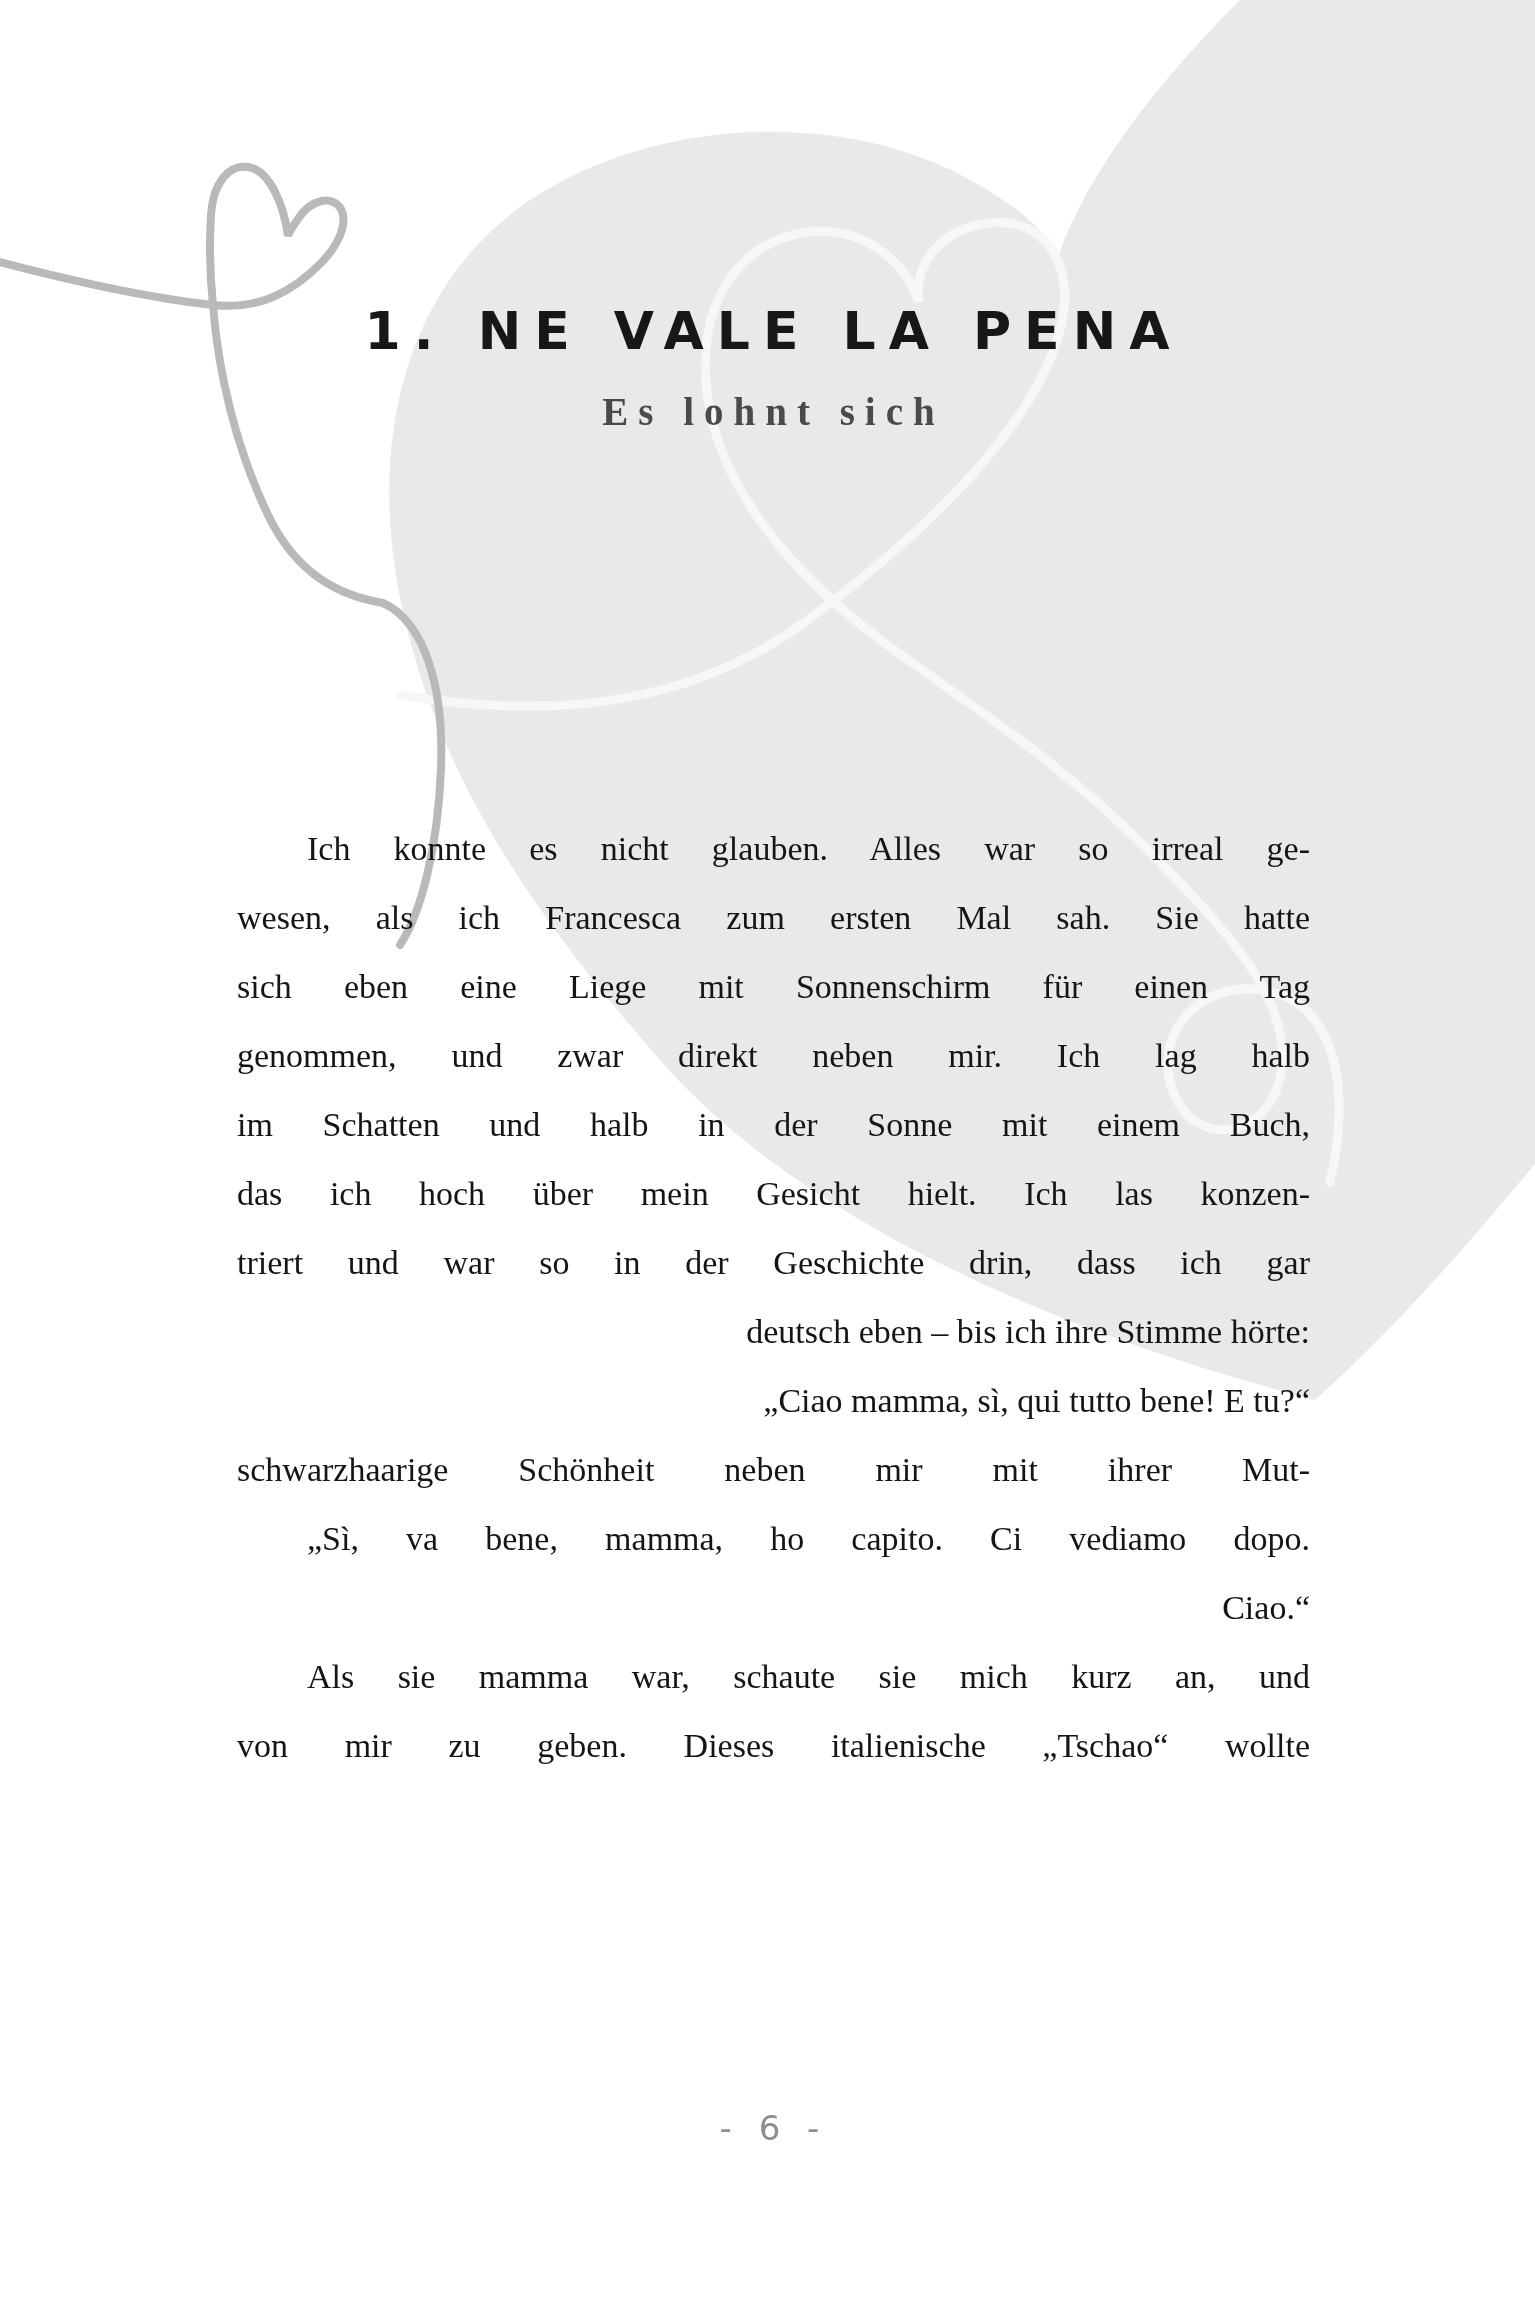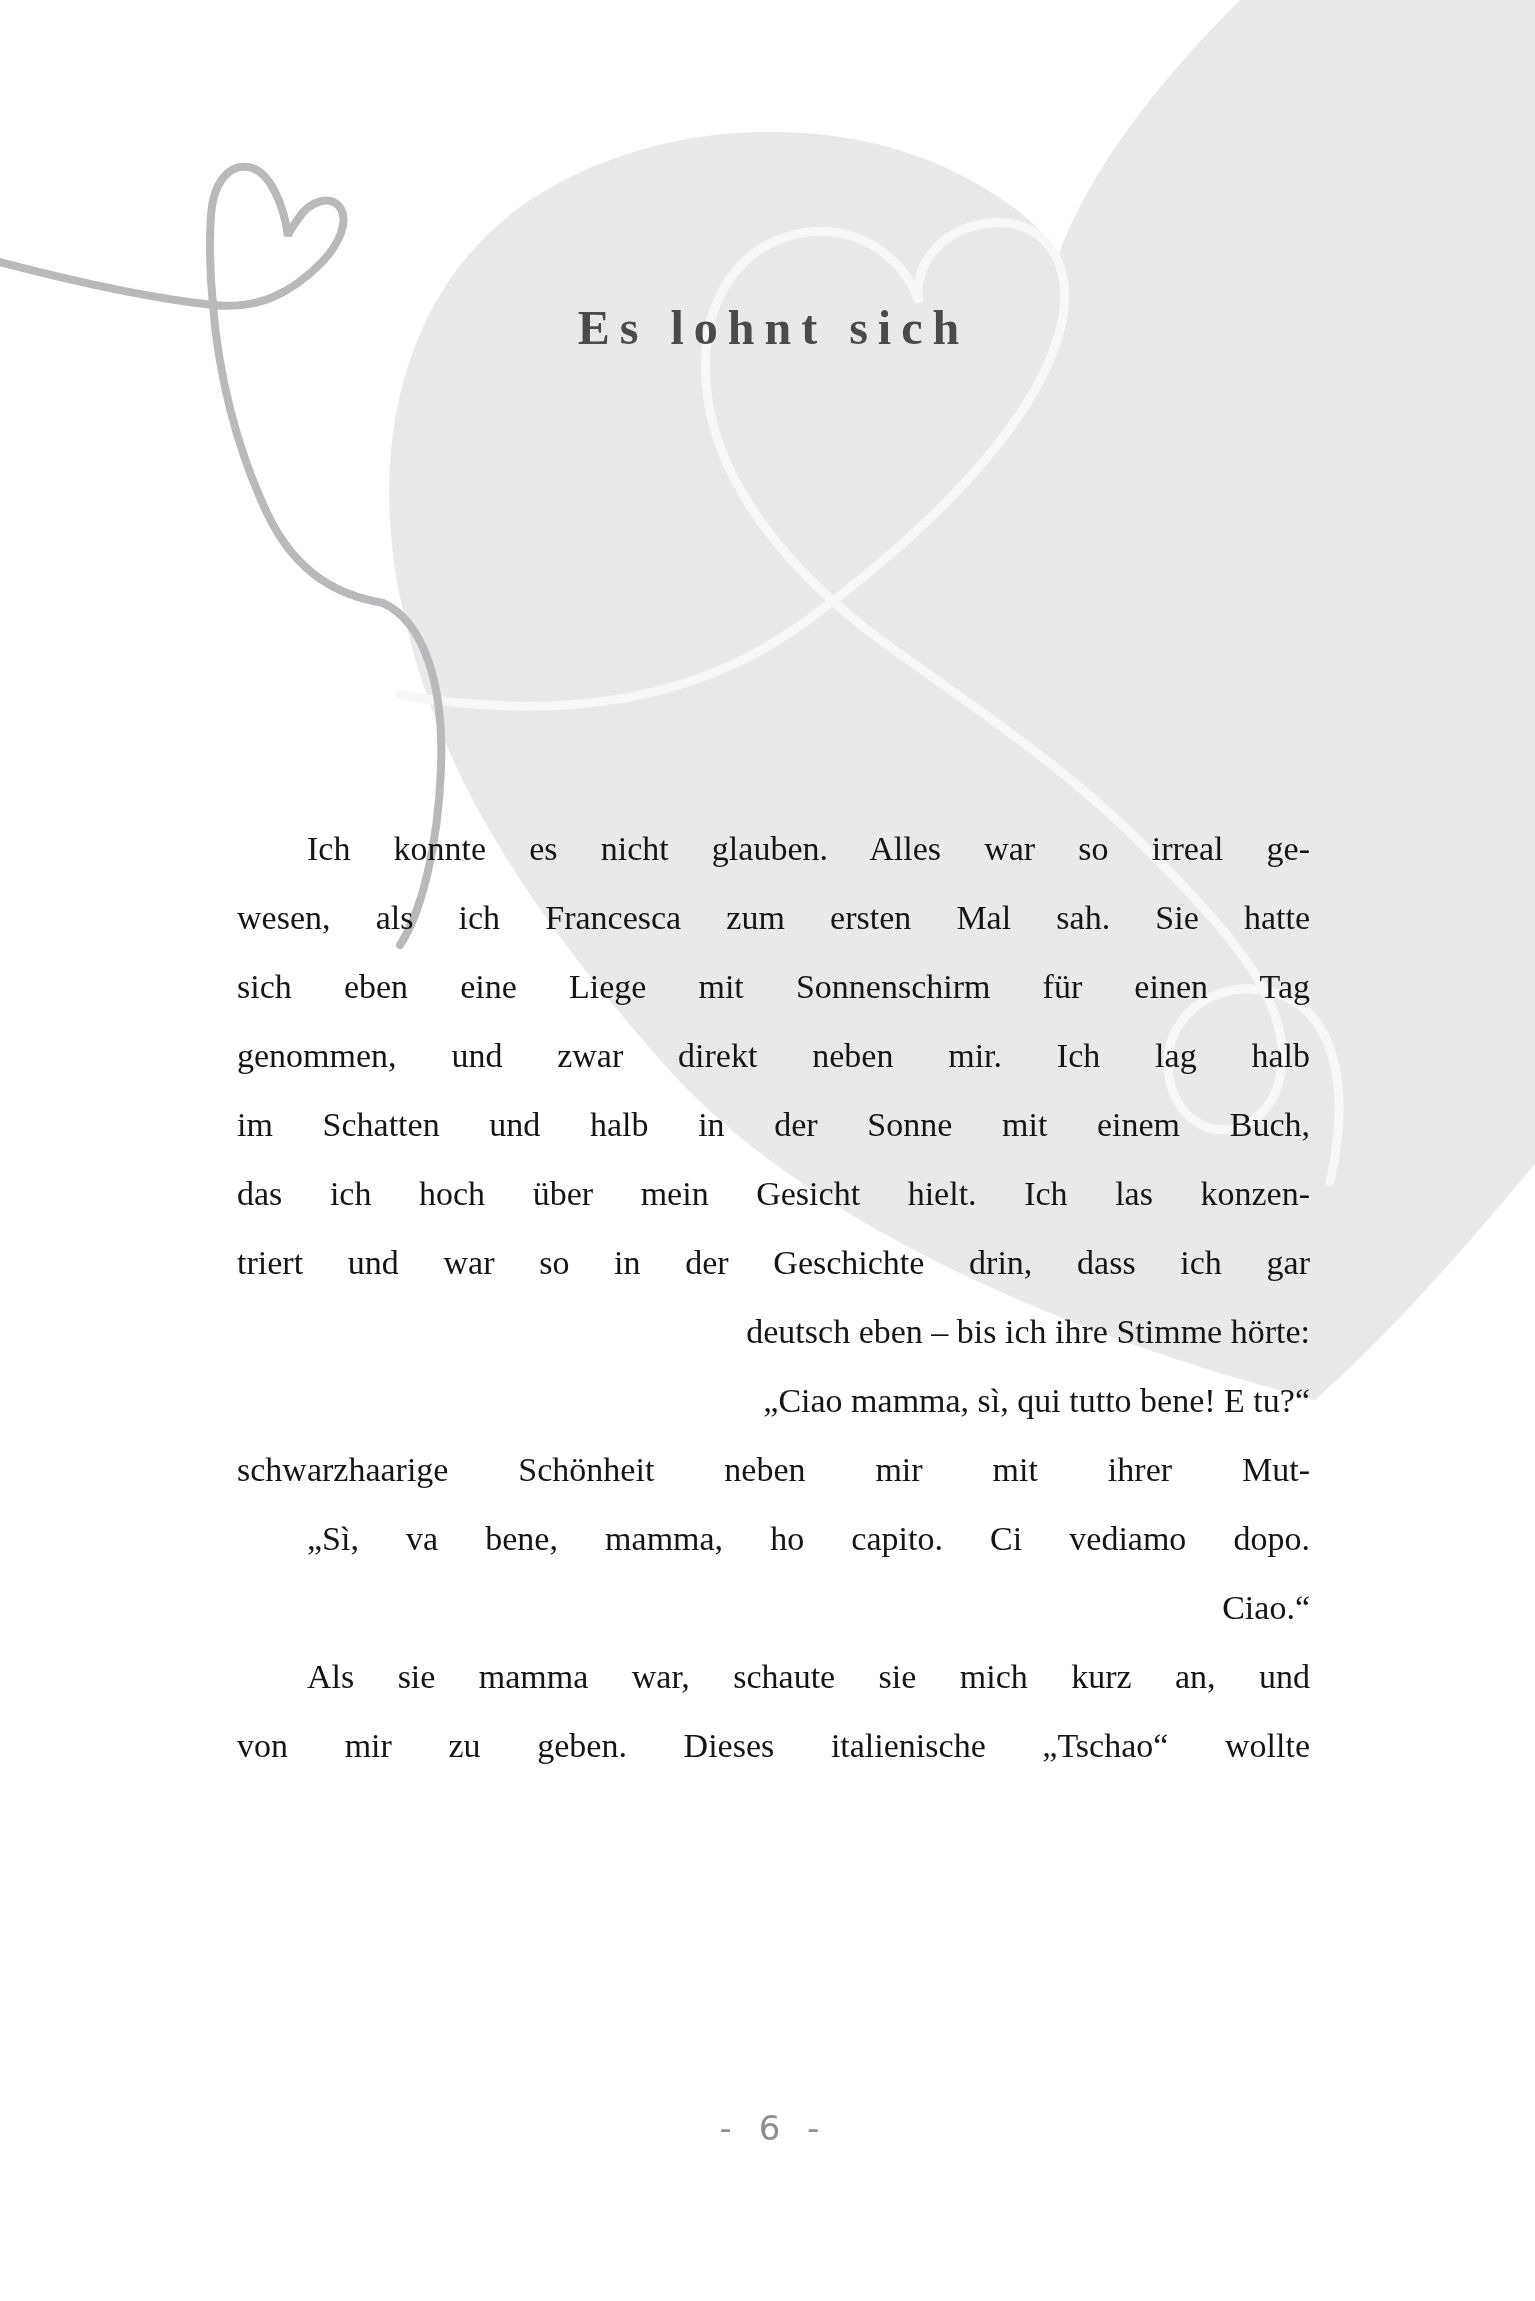--- a/index.html
+++ b/index.html
@@ -18,23 +18,24 @@
   .chapter-title{
     font-family:"DejaVu Sans", sans-serif;
     font-weight:bold;
     font-size:52px;
     letter-spacing:13px;
     color:#171717;
     line-height:70px;
     white-space:nowrap;
   }
   .chapter-subtitle{
+    margin-top:14px;
     font-family:"Liberation Serif", serif;
     font-weight:600;
-    font-size:48px;
+    font-size:39px;
     letter-spacing:10px;
     color:#4a4a4a;
     line-height:64px;
     white-space:nowrap;
   }
   .body-text{
     position:absolute;left:237px;top:814px;width:1073px;z-index:2;
     font-size:34px;
     color:#151515;
   }
@@ -101,20 +102,21 @@
            C 284 206 270 170 248 167
            C 228 164 213 184 211 215
            C 209 247 210 276 213 305
            C 218 372 236 448 268 515
            C 298 577 342 596 383 603
            C 425 622 444 688 441 768
            C 438 848 421 913 400 945" stroke="#b9b9bb"></path>
 </svg>
 
 <div class="header">
+  <div class="chapter-title">1. NE VALE LA PENA</div>
   <div class="chapter-subtitle">Es lohnt sich</div>
 </div>
 
 <div class="body-text">
   <div class="bline j ind">Ich konnte es nicht glauben. Alles war so irreal ge-</div>
   <div class="bline j">wesen, als ich Francesca zum ersten Mal sah. Sie hatte</div>
   <div class="bline j">sich eben eine Liege mit Sonnenschirm für einen Tag</div>
   <div class="bline j">genommen, und zwar direkt neben mir. Ich lag halb</div>
   <div class="bline j">im Schatten und halb in der Sonne mit einem Buch,</div>
   <div class="bline j">das ich hoch über mein Gesicht hielt. Ich las konzen-</div>

